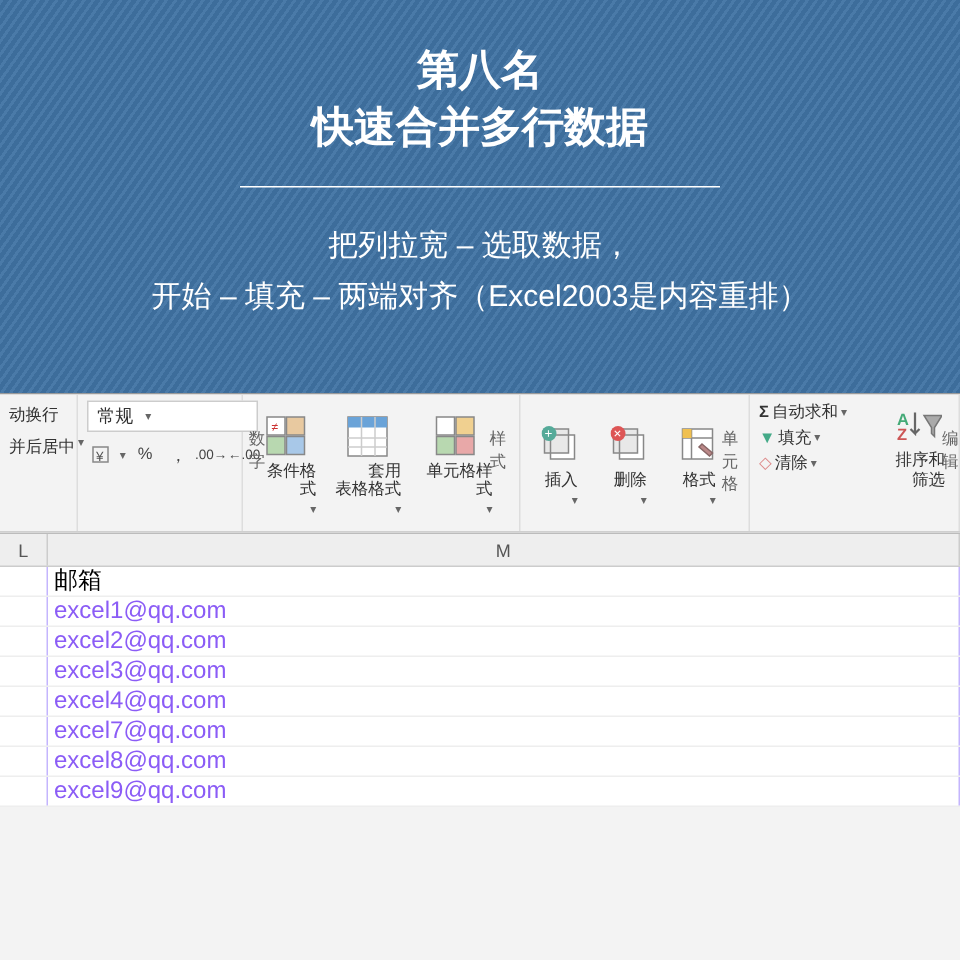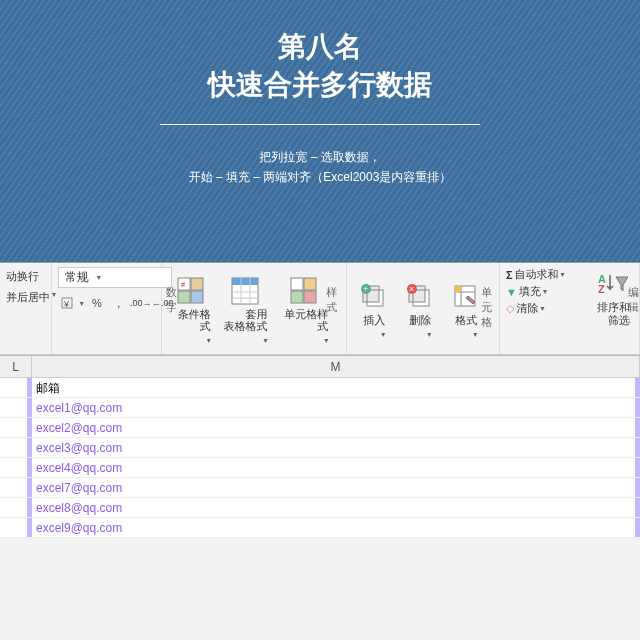--- a/index.html
+++ b/index.html
@@ -1,36 +1,36 @@
 <!DOCTYPE html>
 <html><head>
 <meta charset="utf-8">
 <style>
 *{margin:0;padding:0;box-sizing:border-box;font-family:"Microsoft YaHei","SimSun",sans-serif}
 body{width:640px;height:640px;overflow:hidden;background:repeating-linear-gradient(125deg,#4a7aa8 0,#4a7aa8 2px,#3d6d9b 2px,#3d6d9b 5px)}
 .hero{padding:28px 40px 0;text-align:center;color:#fff}
 .hero h1{font-size:28px;font-weight:700;line-height:1.35}
 .divider{width:320px;height:1px;background:#fff;margin:20px auto 22px}
-.hero p{font-size:12px;line-height:1.7}
+.hero p{font-size:20px;line-height:1.7}
 .excel{position:absolute;left:0;right:0;bottom:0;top:262px;background:#f3f3f3;border-top:1px solid #999}
 .ribbon{display:flex;height:92px;background:#f3f3f3;border-bottom:1px solid #cfcfcf}
 .group{display:flex;flex-direction:row;justify-content:space-between;padding:4px 6px 0;border-right:1px solid #ddd;position:relative}
 .group-row{display:flex;align-items:center;gap:4px}
 .group-label{color:#666;font-size:11px;text-align:left;padding:2px 0;margin:16px -6px}
 .btn-big{display:flex;flex-direction:column;align-items:center;justify-content:center;padding:2px 4px;cursor:pointer;font-size:11px;color:#333;min-width:42px}
 .btn-big .ic{width:30px;height:30px;margin-bottom:2px;display:flex;align-items:center;justify-content:center}
 .btn-big .lbl{line-height:1.15;text-align:right}
 .caret{font-size:8px;color:#666}
 .mini{width:18px;height:18px;display:flex;align-items:center;justify-content:center;font-size:11px;color:#444}
 .combo{display:flex;align-items:center;border:1px solid #ccc;background:#fff;font-size:12px;color:#333;height:21px;padding:0 4px 0 6px;gap:8px}
 .grid{background:#fff;border-top:1px solid #bbb}
 .col-headers{display:flex;background:#eee;border-bottom:1px solid #ccc;height:22px}
 .col-h{border-right:1px solid #ccc;text-align:center;font-size:12px;color:#555;line-height:22px}
 .row{display:flex;height:20px;border-bottom:1px solid #eee}
-.cell{border-right:5px solid #c4b5fd;padding:0 4px;font-size:12px;line-height:20px;overflow:hidden;white-space:nowrap}
+.cell{border-right:1px solid #c4b5fd;padding:0 4px;font-size:16px;line-height:20px;overflow:hidden;white-space:nowrap}
 .cell.link{color:#8b5cf6}
 svg{display:block}
 .small-stack{display:flex;flex-direction:column;gap:2px;font-size:11px;color:#333}
 .small-stack div{display:flex;align-items:center;gap:2px}
 </style>
 </head>
 <body>
 
 <div class="hero">
   <h1>

